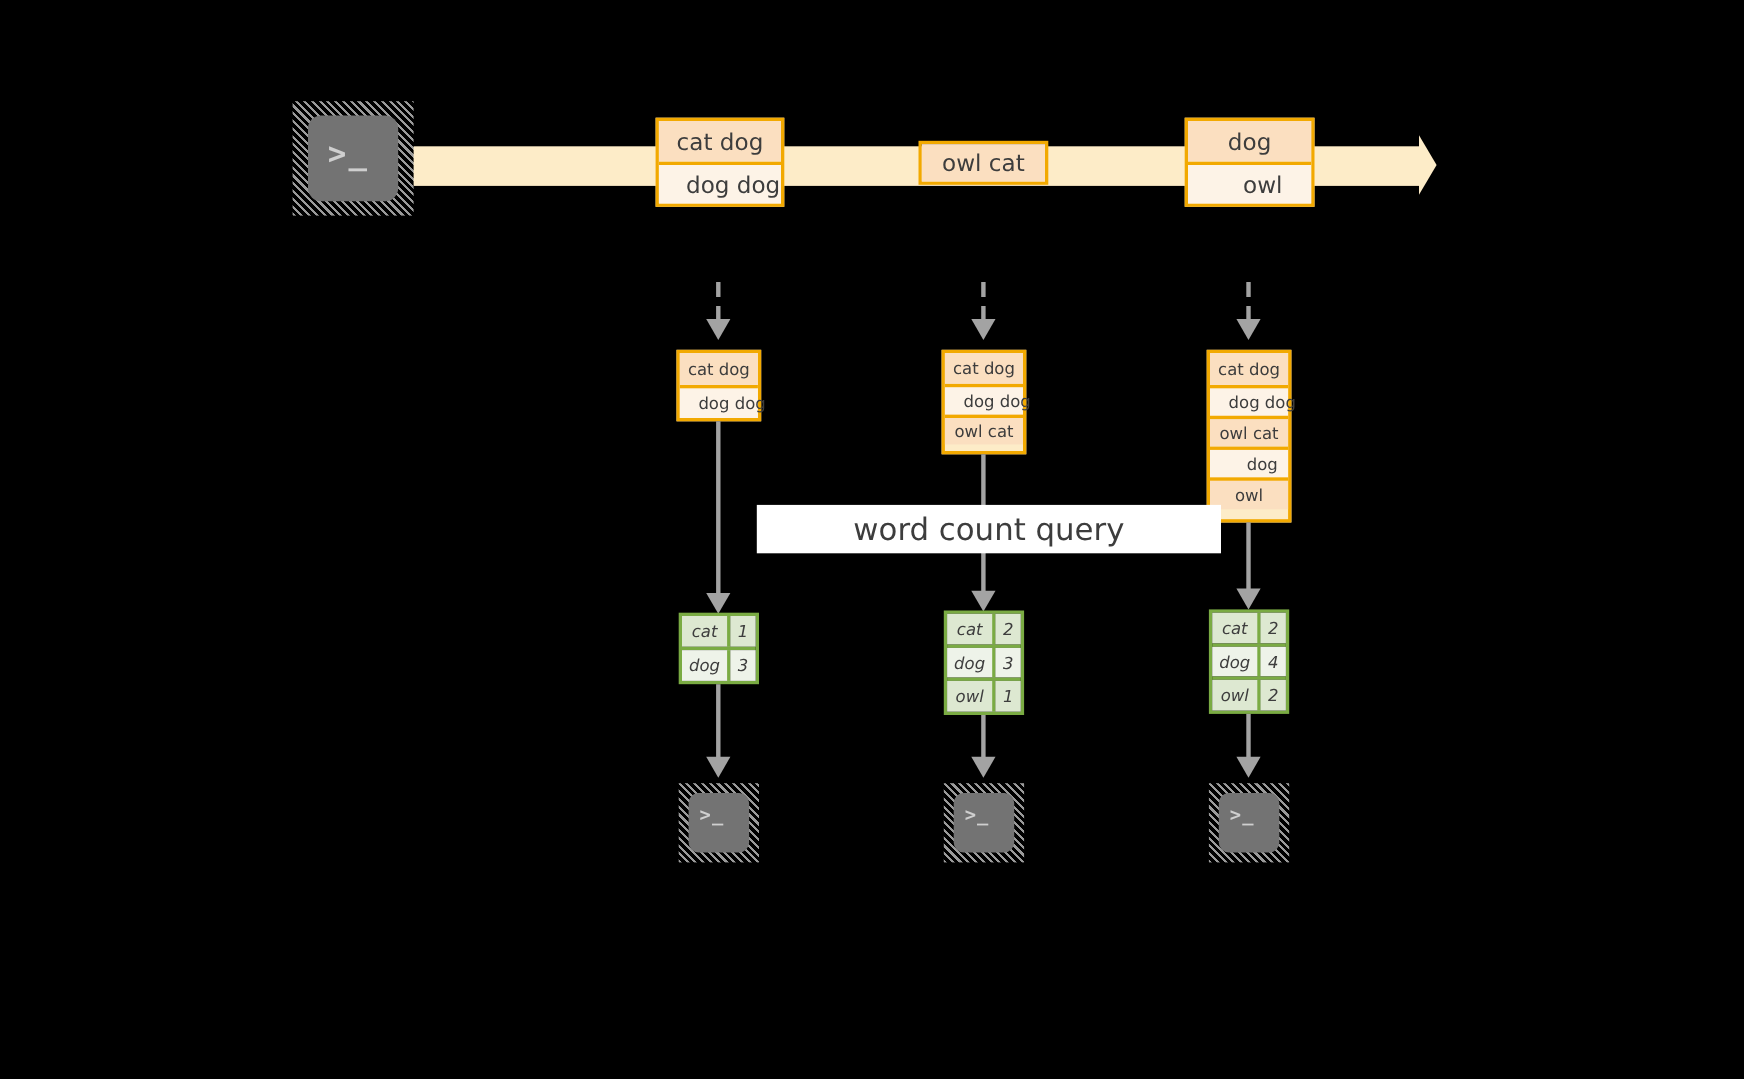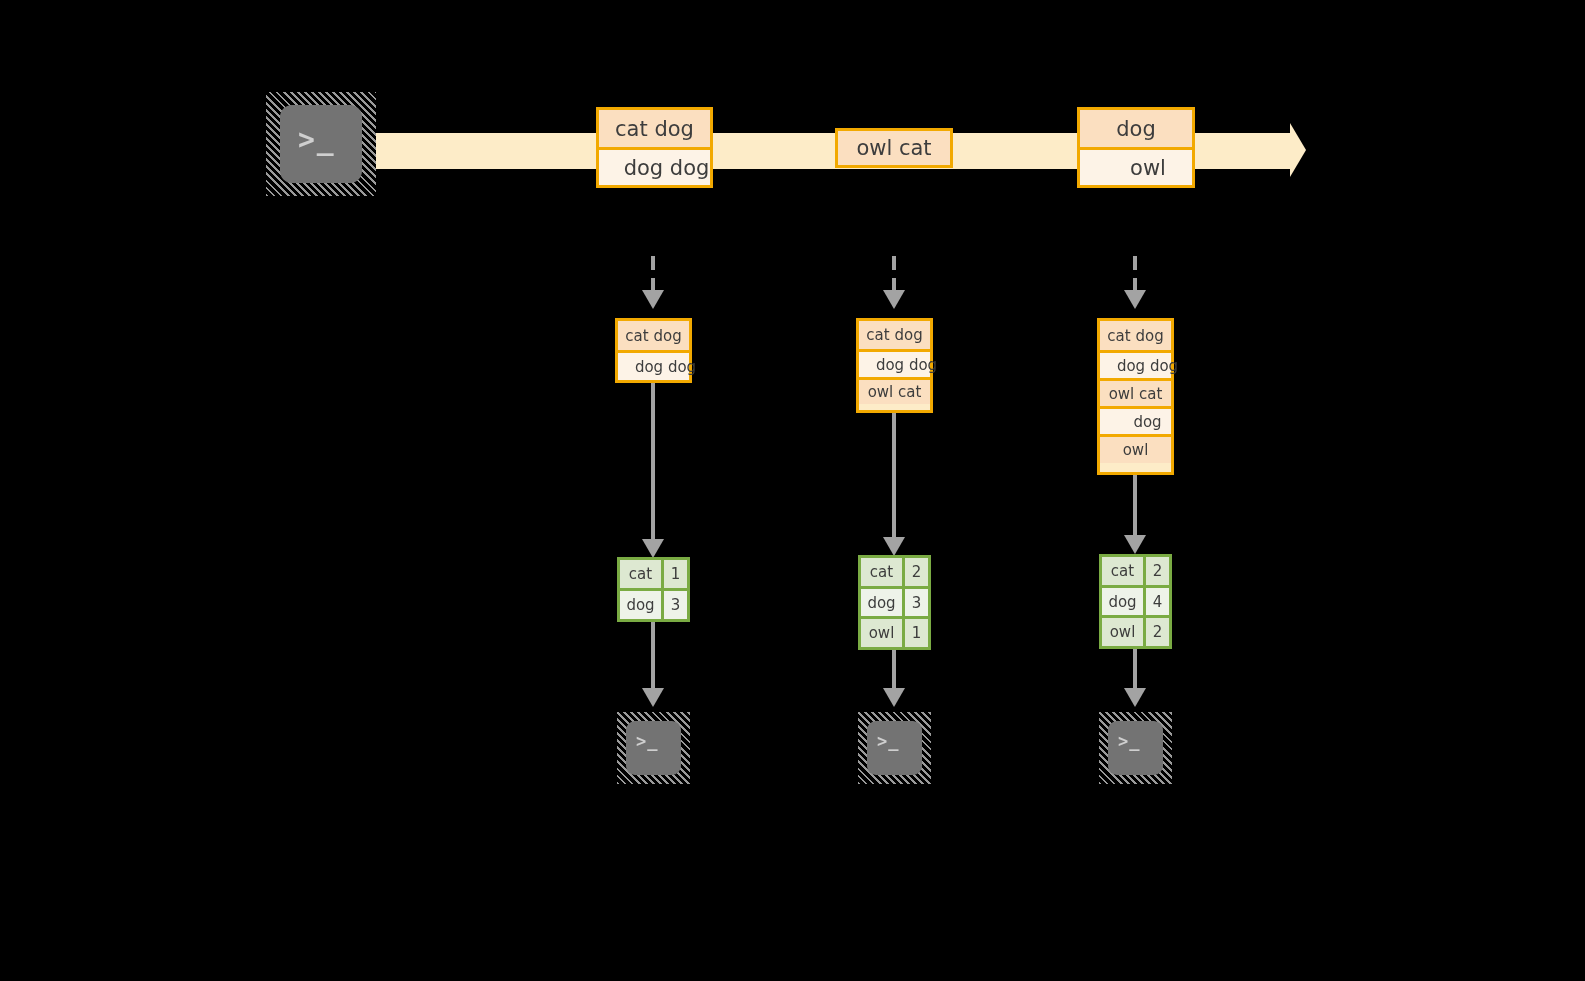--- a/index.html
+++ b/index.html
@@ -72,20 +72,21 @@
   .msgbox .row.light { background: #fdf3e7; padding-left: 24px; }
   .msgbox .row + .row { border-top: 3px solid #f2a900; }
 
   
   .restable {
     position: absolute;
     box-sizing: border-box;
     border: 3px solid #7aab43;
     display: flex;
     flex-direction: column;
+    font-style: italic;
   }
   .restable .rrow {
     display: flex;
     flex: 1 1 auto;
     box-sizing: border-box;
   }
   .restable .rrow + .rrow { border-top: 3px solid #7aab43; }
   .restable .rcell {
     box-sizing: border-box;
     display: flex;
@@ -260,14 +261,15 @@
 
   <div class="conn-line" style="left:1133px; top:649px; height:41px;"></div>
   <div class="conn-head" style="left:1124px; top:688px;"></div>
 
   <div class="terminal" style="left:1099px; top:712px; width:73px; height:72px;">
     <div class="hatch"></div>
     <div class="face" style="left:9px; top:9px; right:9px; bottom:9px; border-radius:9px;"></div>
     <div class="glyph" style="left:19px; top:21px; font-size:17px; letter-spacing:1px;">&gt;_</div>
   </div>
 
+  <div class="query-band" style="left:688px; top:459px; width:422px; height:44px; font-size:28px;">word count query</div>
 
 </div>
 
 </body></html>

